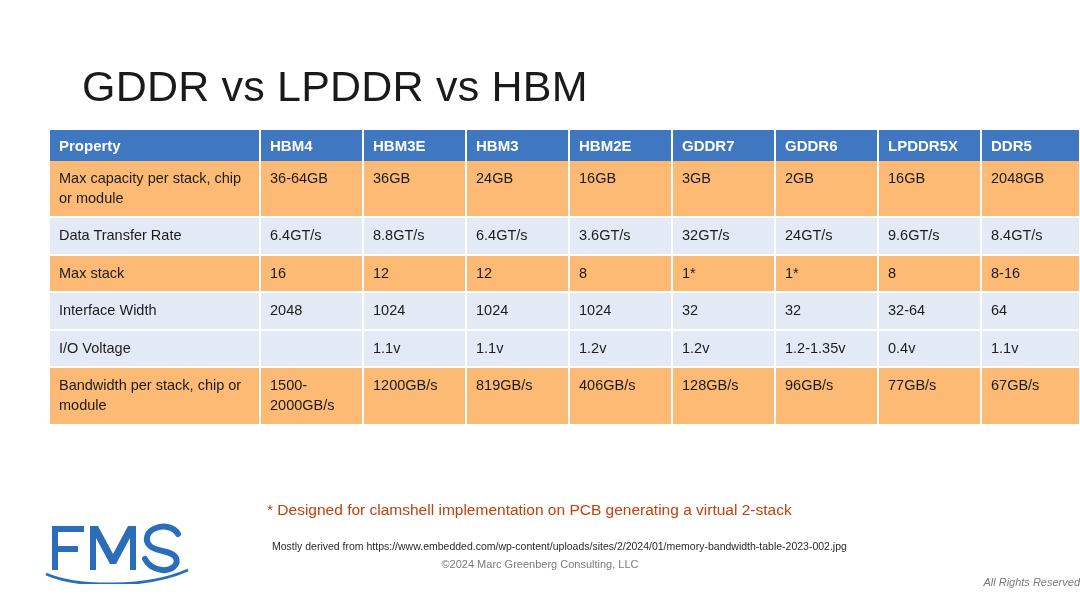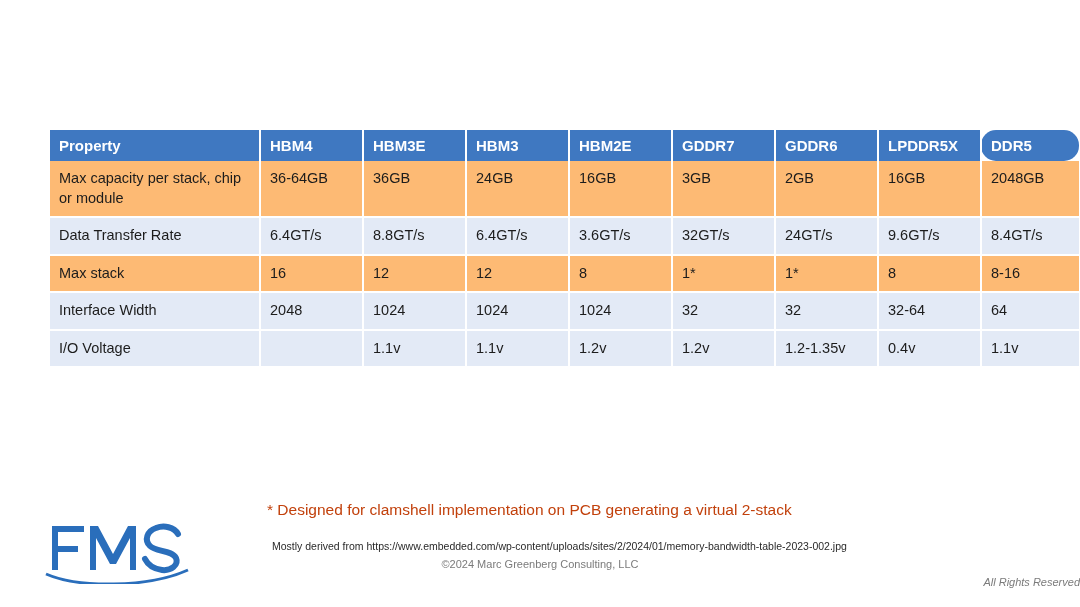--- a/index.html
+++ b/index.html
@@ -45,21 +45,21 @@
     color: #ffffff;
     font-weight: bold;
     text-align: left;
     padding: 7px 9px;
     font-size: 15px;
     border-right: 2px solid #ffffff;
     vertical-align: middle;
     height: 17px;
     margin-top: 41px;
   }
-  table.spec-table th:last-child { border-right: none; border-radius: 15px; }
+  table.spec-table th:last-child { border-right: none; }
   table.spec-table td {
     padding: 8px 9px;
     vertical-align: top;
     border-right: 2px solid #ffffff;
     border-bottom: 2px solid #ffffff;
     color: #1c1c1c;
     line-height: 1.35;
   }
   table.spec-table td:last-child { border-right: none; }
   tr.row-a td { background: #fdba74; }
@@ -107,20 +107,21 @@
     top: 512px;
     width: 160px;
     height: 72px;
   }
 </style>
 </head>
 <body>
 
 <div class="slide">
 
+  <div class="slide-title">GDDR vs LPDDR vs HBM</div>
 
   <table class="spec-table">
     <colgroup>
       <col class="c-prop">
       <col class="c-std">
         <col class="c-std">
         <col class="c-std">
         <col class="c-std">
       <col class="c-std">
         <col class="c-std">
@@ -189,20 +190,31 @@
         <td>I/O Voltage</td>
         <td></td>
         <td>1.1v</td>
         <td>1.1v</td>
         <td>1.2v</td>
         <td>1.2v</td>
         <td>1.2-1.35v</td>
         <td>0.4v</td>
         <td>1.1v</td>
       </tr>
+      <tr class="row-a">
+        <td>Bandwidth per stack, chip or module</td>
+        <td>1500-2000GB/s</td>
+        <td>1200GB/s</td>
+        <td>819GB/s</td>
+        <td>406GB/s</td>
+        <td>128GB/s</td>
+        <td>96GB/s</td>
+        <td>77GB/s</td>
+        <td>67GB/s</td>
+      </tr>
     </tbody>
   </table>
 
   <div class="footnote">* Designed for clamshell implementation on PCB generating a virtual 2-stack</div>
   <div class="source-line">Mostly derived from https://www.embedded.com/wp-content/uploads/sites/2/2024/01/memory-bandwidth-table-2023-002.jpg</div>
   <div class="copyright">©2024 Marc Greenberg Consulting, LLC</div>
   <div class="rights">All Rights Reserved</div>
 
   <svg class="logo" viewBox="0 0 160 72">
     <path d="M14 14 L14 58 L20 58 L20 40 L40 40 L40 34 L20 34 L20 20 L46 20 L46 14 Z" fill="#2a6ebb"></path>

